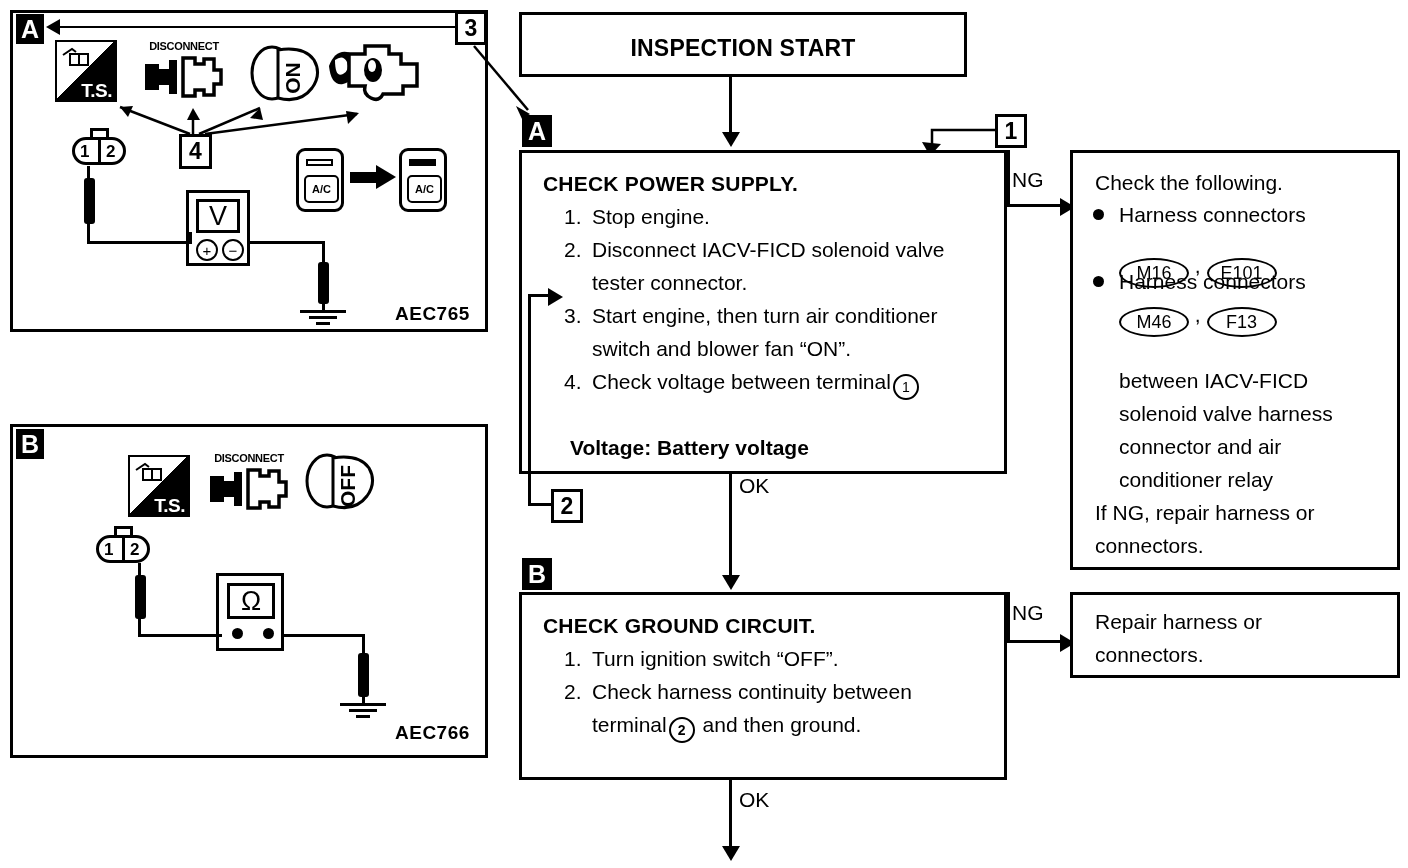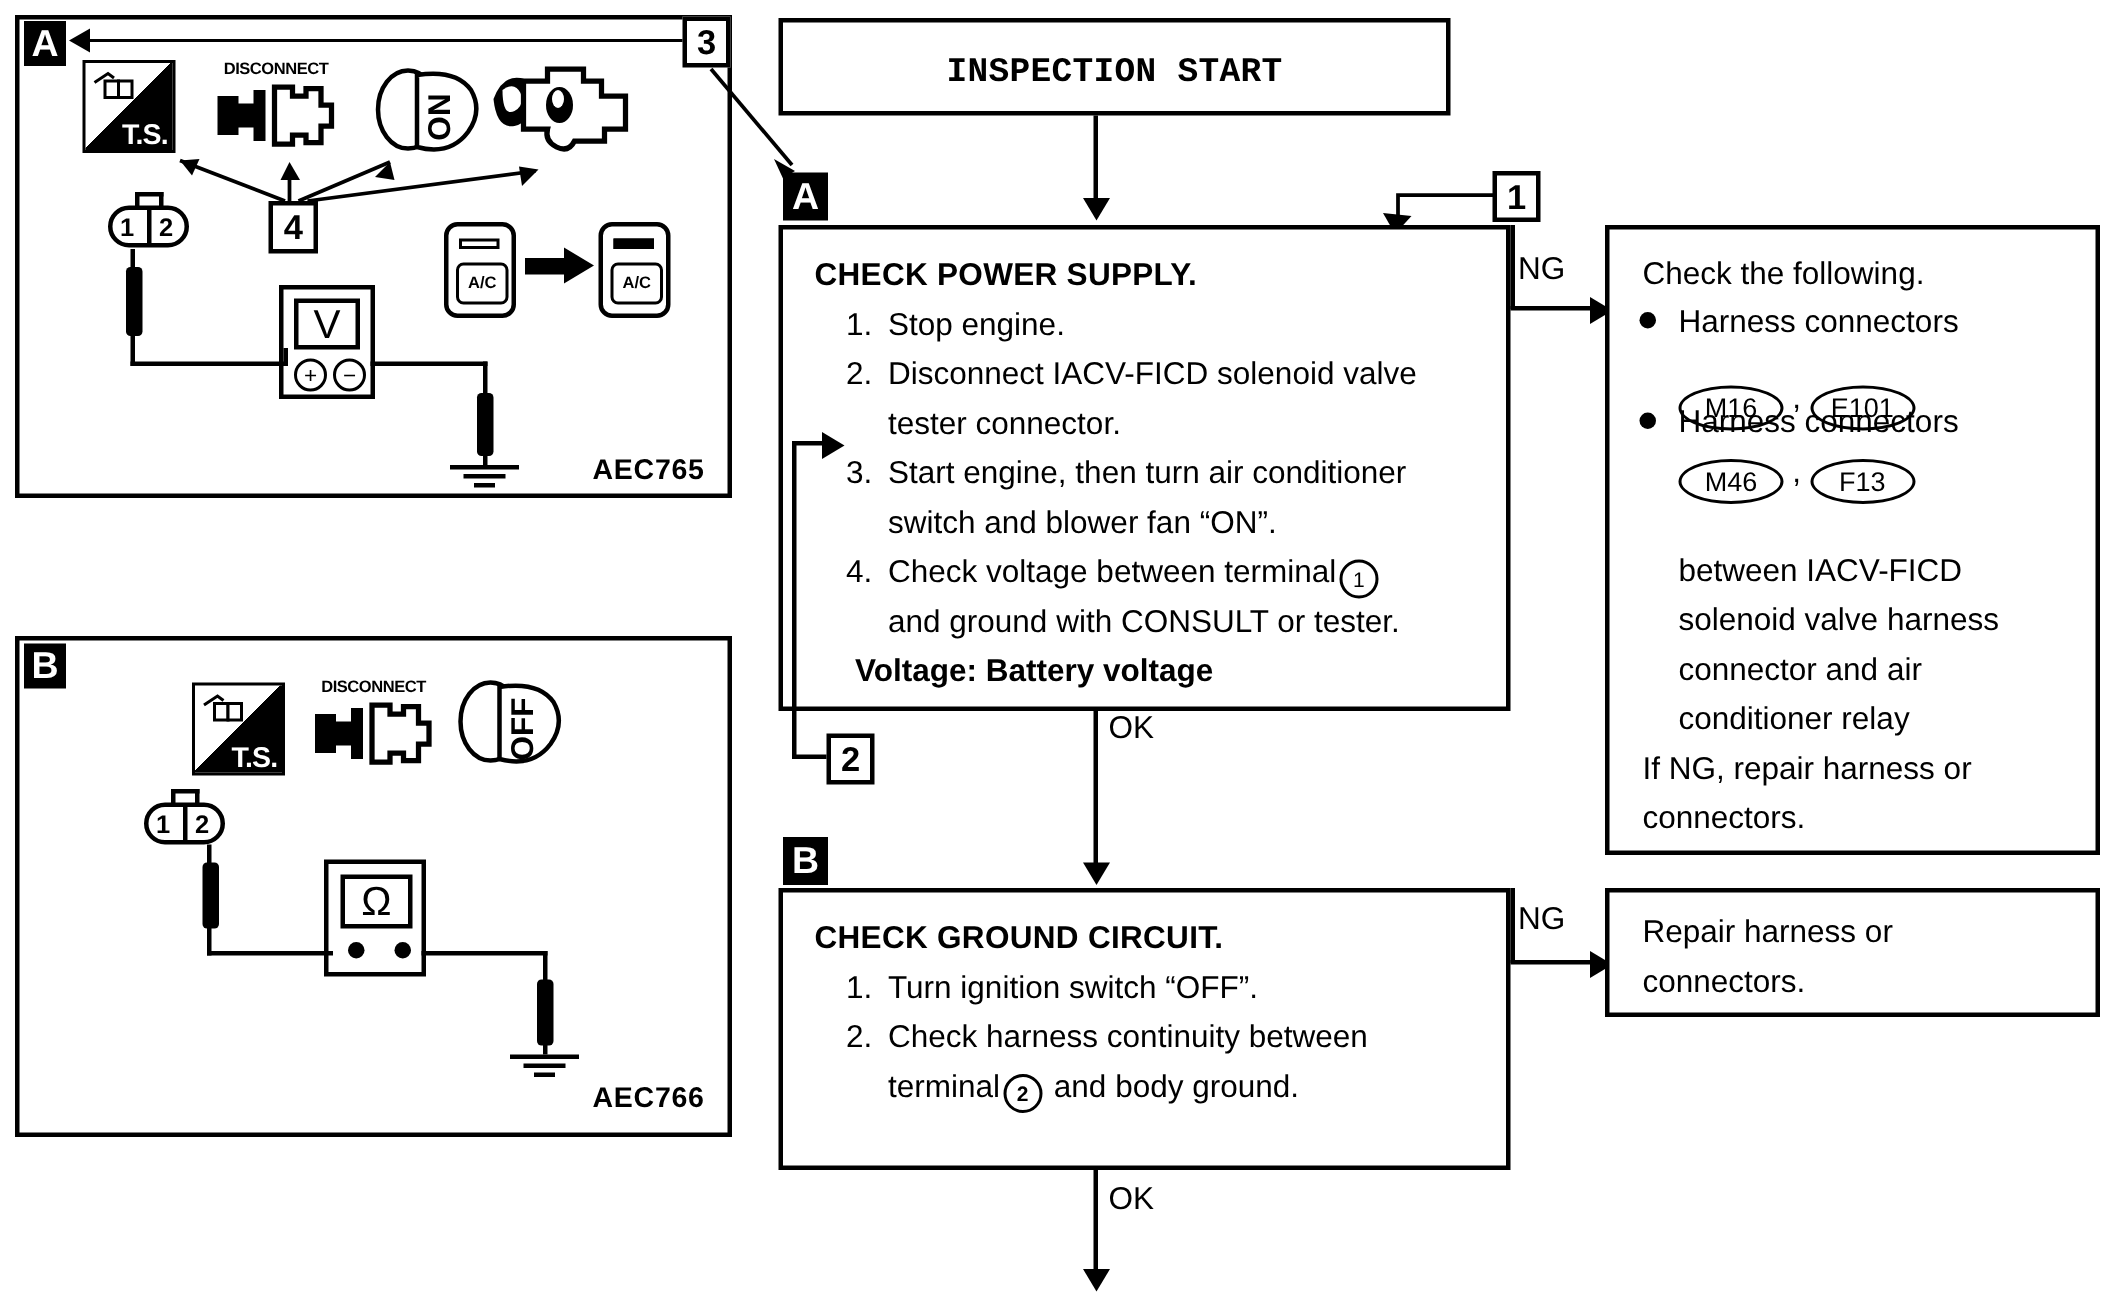--- a/index.html
+++ b/index.html
@@ -274,21 +274,21 @@
 
 <div class="callout" style="left:455px;top:11px;width:32px;height:34px;">
     <span>3</span>
   </div>
 <svg class="abs" style="left:470px;top:44px;width:80px;height:80px;" width="80" height="80" viewBox="0 0 80 80">
   <line x1="4" y1="2" x2="58" y2="66" stroke="#000" stroke-width="2.5"></line>
   <polygon points="60,70 46,62 52,75" fill="#000"></polygon>
 </svg>
 
 <div class="tbox" style="left:519px;top:12px;width:448px;height:65px;">
-  <div class="abs ttl" style="left:0;right:0;top:20px;text-align:center;font-size:23px;font-family:Liberation Mono, monospace;">INSPECTION START</div>
+  <div class="abs ttl" style="left:0;right:0;top:20px;text-align:center;font-size:23px;">INSPECTION START</div>
 </div>
 
 <div class="vline" style="left:729px;top:77px;height:58px;"></div>
 <div class="arrD" style="left:722px;top:132px;"></div>
 
 <div class="marker" style="left:522px;top:115px;width:30px;height:32px;">
     <span>A</span>
   </div>
 
 <div class="callout" style="left:995px;top:114px;width:32px;height:34px;">
@@ -318,24 +318,20 @@
     <span class="num">3.</span>
     <span class="txt">Start engine, then turn air conditioner</span>
   </div>
   <div class="abs li" style="left:42px;top:184px;width:440px;">
     <span class="num"></span>
     <span class="txt">switch and blower fan “ON”.</span>
   </div>
   <div class="abs li" style="left:42px;top:217px;width:440px;">
     <span class="num">4.</span>
     <span class="txt"><span>Check voltage between terminal</span><span class="circnum">1</span></span>
-  </div>
-  <div class="abs li" style="left:42px;top:250px;width:440px;">
-    <span class="num"></span>
-    <span class="txt">and ground with CONSULT or tester.</span>
   </div>
   <div class="abs bld" style="left:48px;top:283px;">Voltage: Battery voltage</div>
 </div>
 
 <div class="hline" style="left:528px;top:294px;width:22px;"></div>
 <div class="arrR" style="left:548px;top:288px;"></div>
 <div class="vline" style="left:528px;top:294px;height:211px;"></div>
 <div class="hline" style="left:528px;top:503px;width:25px;"></div>
 <div class="callout" style="left:551px;top:489px;width:32px;height:34px;">
     <span>2</span>
@@ -387,21 +383,21 @@
   <div class="abs li" style="left:42px;top:52px;width:430px;">
     <span class="num">1.</span>
     <span class="txt">Turn ignition switch “OFF”.</span>
   </div>
   <div class="abs li" style="left:42px;top:85px;width:440px;">
     <span class="num">2.</span>
     <span class="txt">Check harness continuity between</span>
   </div>
   <div class="abs li" style="left:42px;top:118px;width:440px;">
     <span class="num"></span>
-    <span class="txt"><span>terminal</span><span class="circnum b">2</span>&nbsp;<span>and body ground.</span></span>
+    <span class="txt"><span>terminal</span><span class="circnum b">2</span>&nbsp;<span>and then ground.</span></span>
   </div>
 </div>
 
 <div class="vline" style="left:1007px;top:592px;height:50px;"></div>
 <div class="hline" style="left:1007px;top:640px;width:63px;"></div>
 <div class="arrR" style="left:1060px;top:634px;"></div>
 <div class="lbl" style="left:1012px;top:601px;">NG</div>
 
 <div class="tbox" style="left:1070px;top:592px;width:330px;height:86px;">
   <div class="abs plain" style="left:22px;top:15px;">Repair harness or</div>

